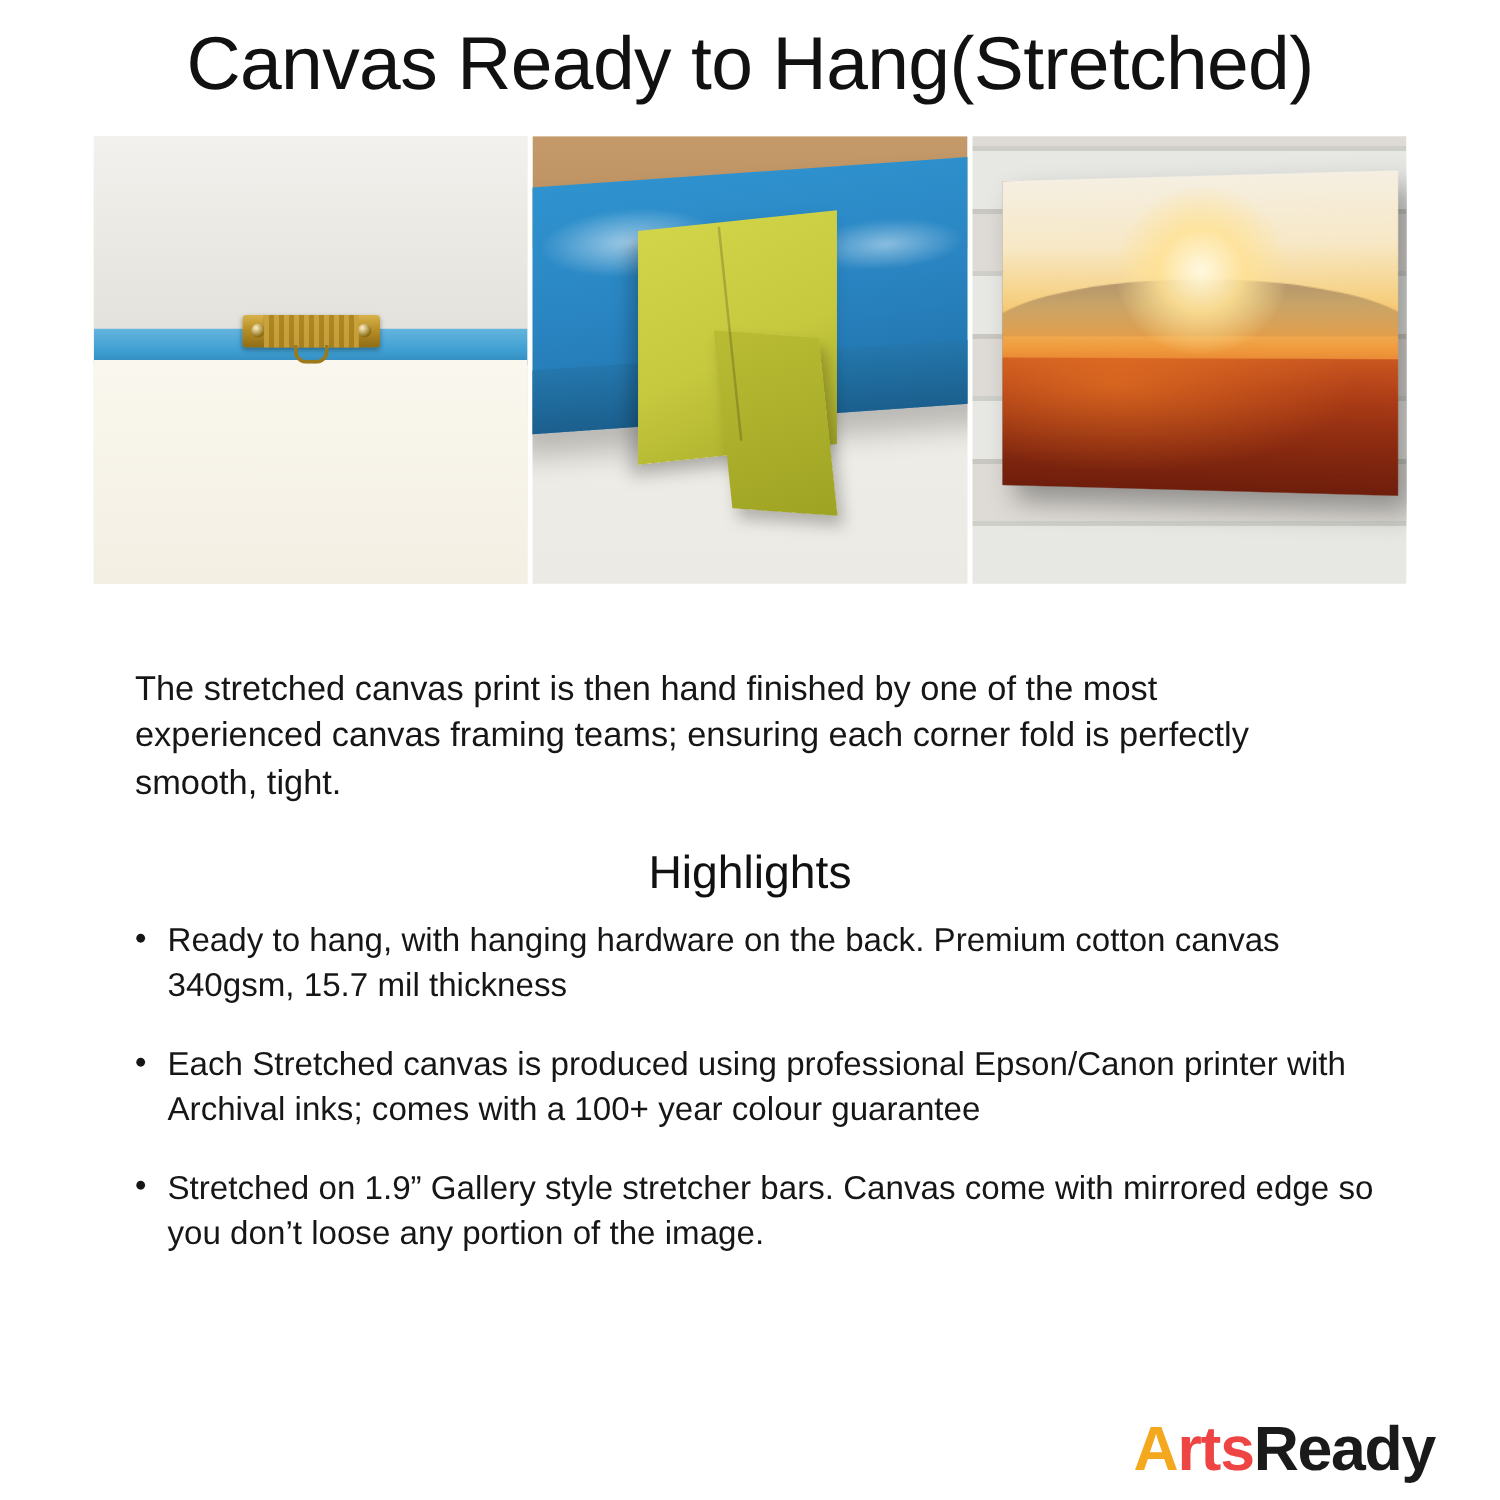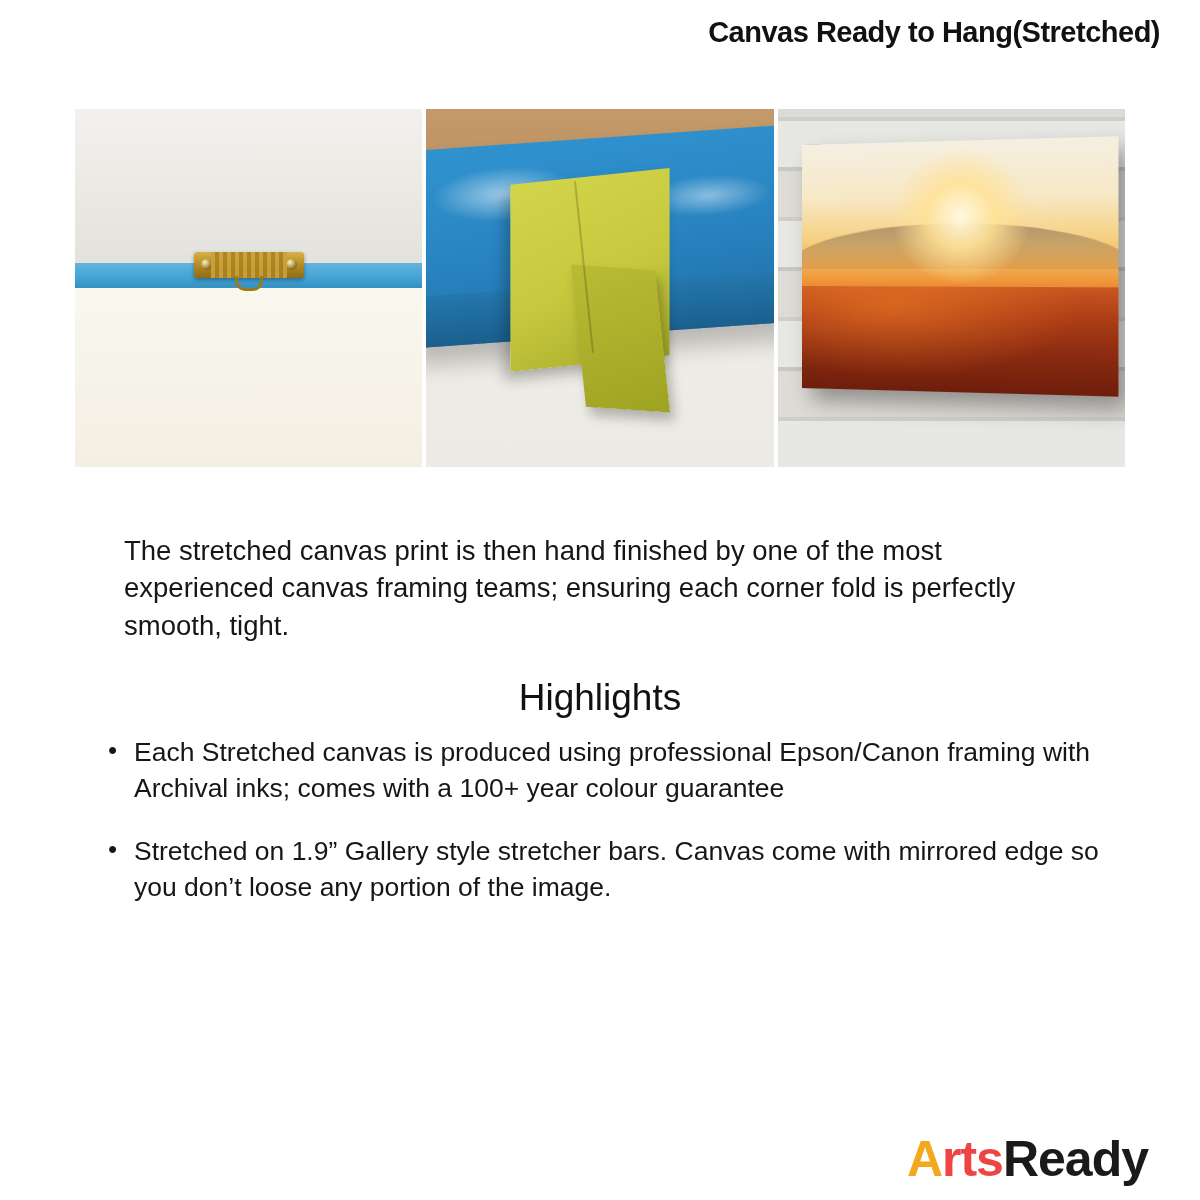--- a/index.html
+++ b/index.html
@@ -16,23 +16,23 @@
   }
   .page {
     position: relative;
     width: 1200px;
     height: 1200px;
     box-sizing: border-box;
   }
 
   
   .title {
-    text-align: right;
-    font-size: 29px;
-    font-weight: 700;
+    text-align: center;
+    font-size: 60px;
+    font-weight: 400;
     letter-spacing: -0.5px;
     margin: 16px 0 0 0;
     padding: 0 40px;
     color: #111;
   }
 
   
   .photo-strip {
     position: absolute;
     top: 93px;
@@ -228,21 +228,21 @@
     height: 68%;
     background: linear-gradient(90deg, #8e8c87 0%, #b6b4ae 100%);
     transform: perspective(700px) rotateY(-9deg);
     transform-origin: left center;
   }
 
   
   .para {
     position: absolute;
     top: 488px;
-    left: 124px;
+    left: 108px;
     width: 950px;
     font-size: 27.5px;
     line-height: 1.38;
     color: #161616;
   }
 
   
   .highlights-h {
     position: absolute;
     top: 630px;
@@ -337,21 +337,22 @@
       </div>
     </div>
 
   </div>
 
   <p class="para">The stretched canvas print is then hand finished by one of the most experienced canvas framing teams; ensuring each corner fold is perfectly smooth, tight.</p>
 
   <h2 class="highlights-h">Highlights</h2>
 
   <ul class="bullets">
-    <li>Each Stretched canvas is produced using professional Epson/Canon framing with Archival inks; comes with a 100+ year colour guarantee</li>
+    <li>Ready to hang,  with hanging hardware on the back.  Premium cotton canvas 340gsm, 15.7 mil thickness</li>
+    <li>Each Stretched canvas is produced using professional Epson/Canon printer with Archival inks; comes with a 100+ year colour guarantee</li>
     <li>Stretched on 1.9” Gallery style stretcher bars. Canvas come with mirrored edge so you don’t loose any portion of the image.</li>
   </ul>
 
   <div class="logo">
     <span class="a-accent">A</span>
       <span class="arts">rts</span>
       <span class="cart">Ready</span>
   </div>
 
 </div>

